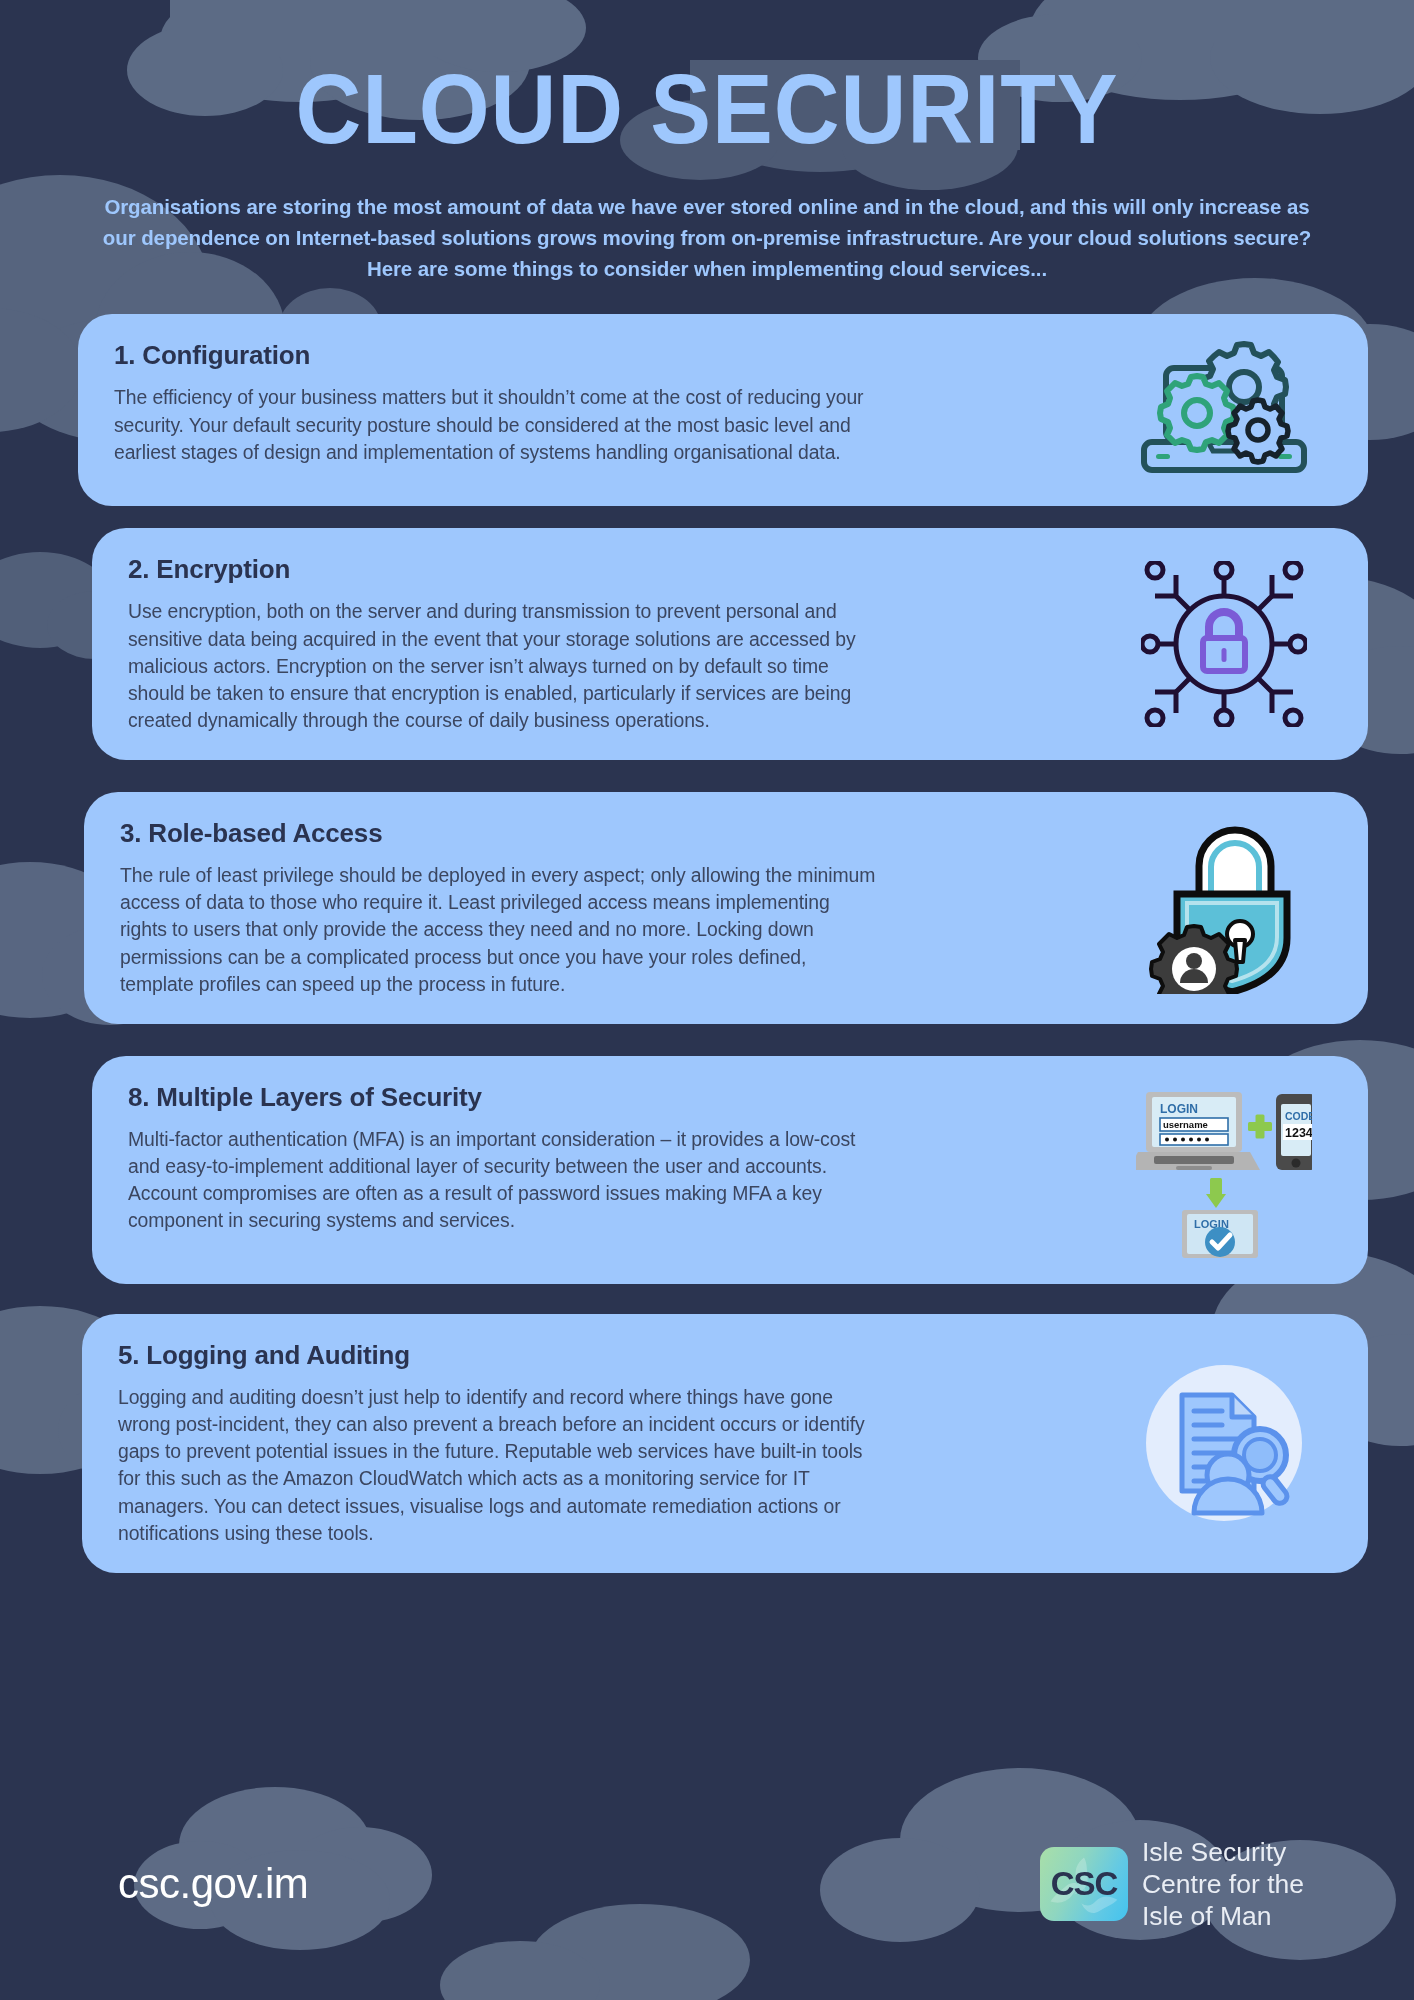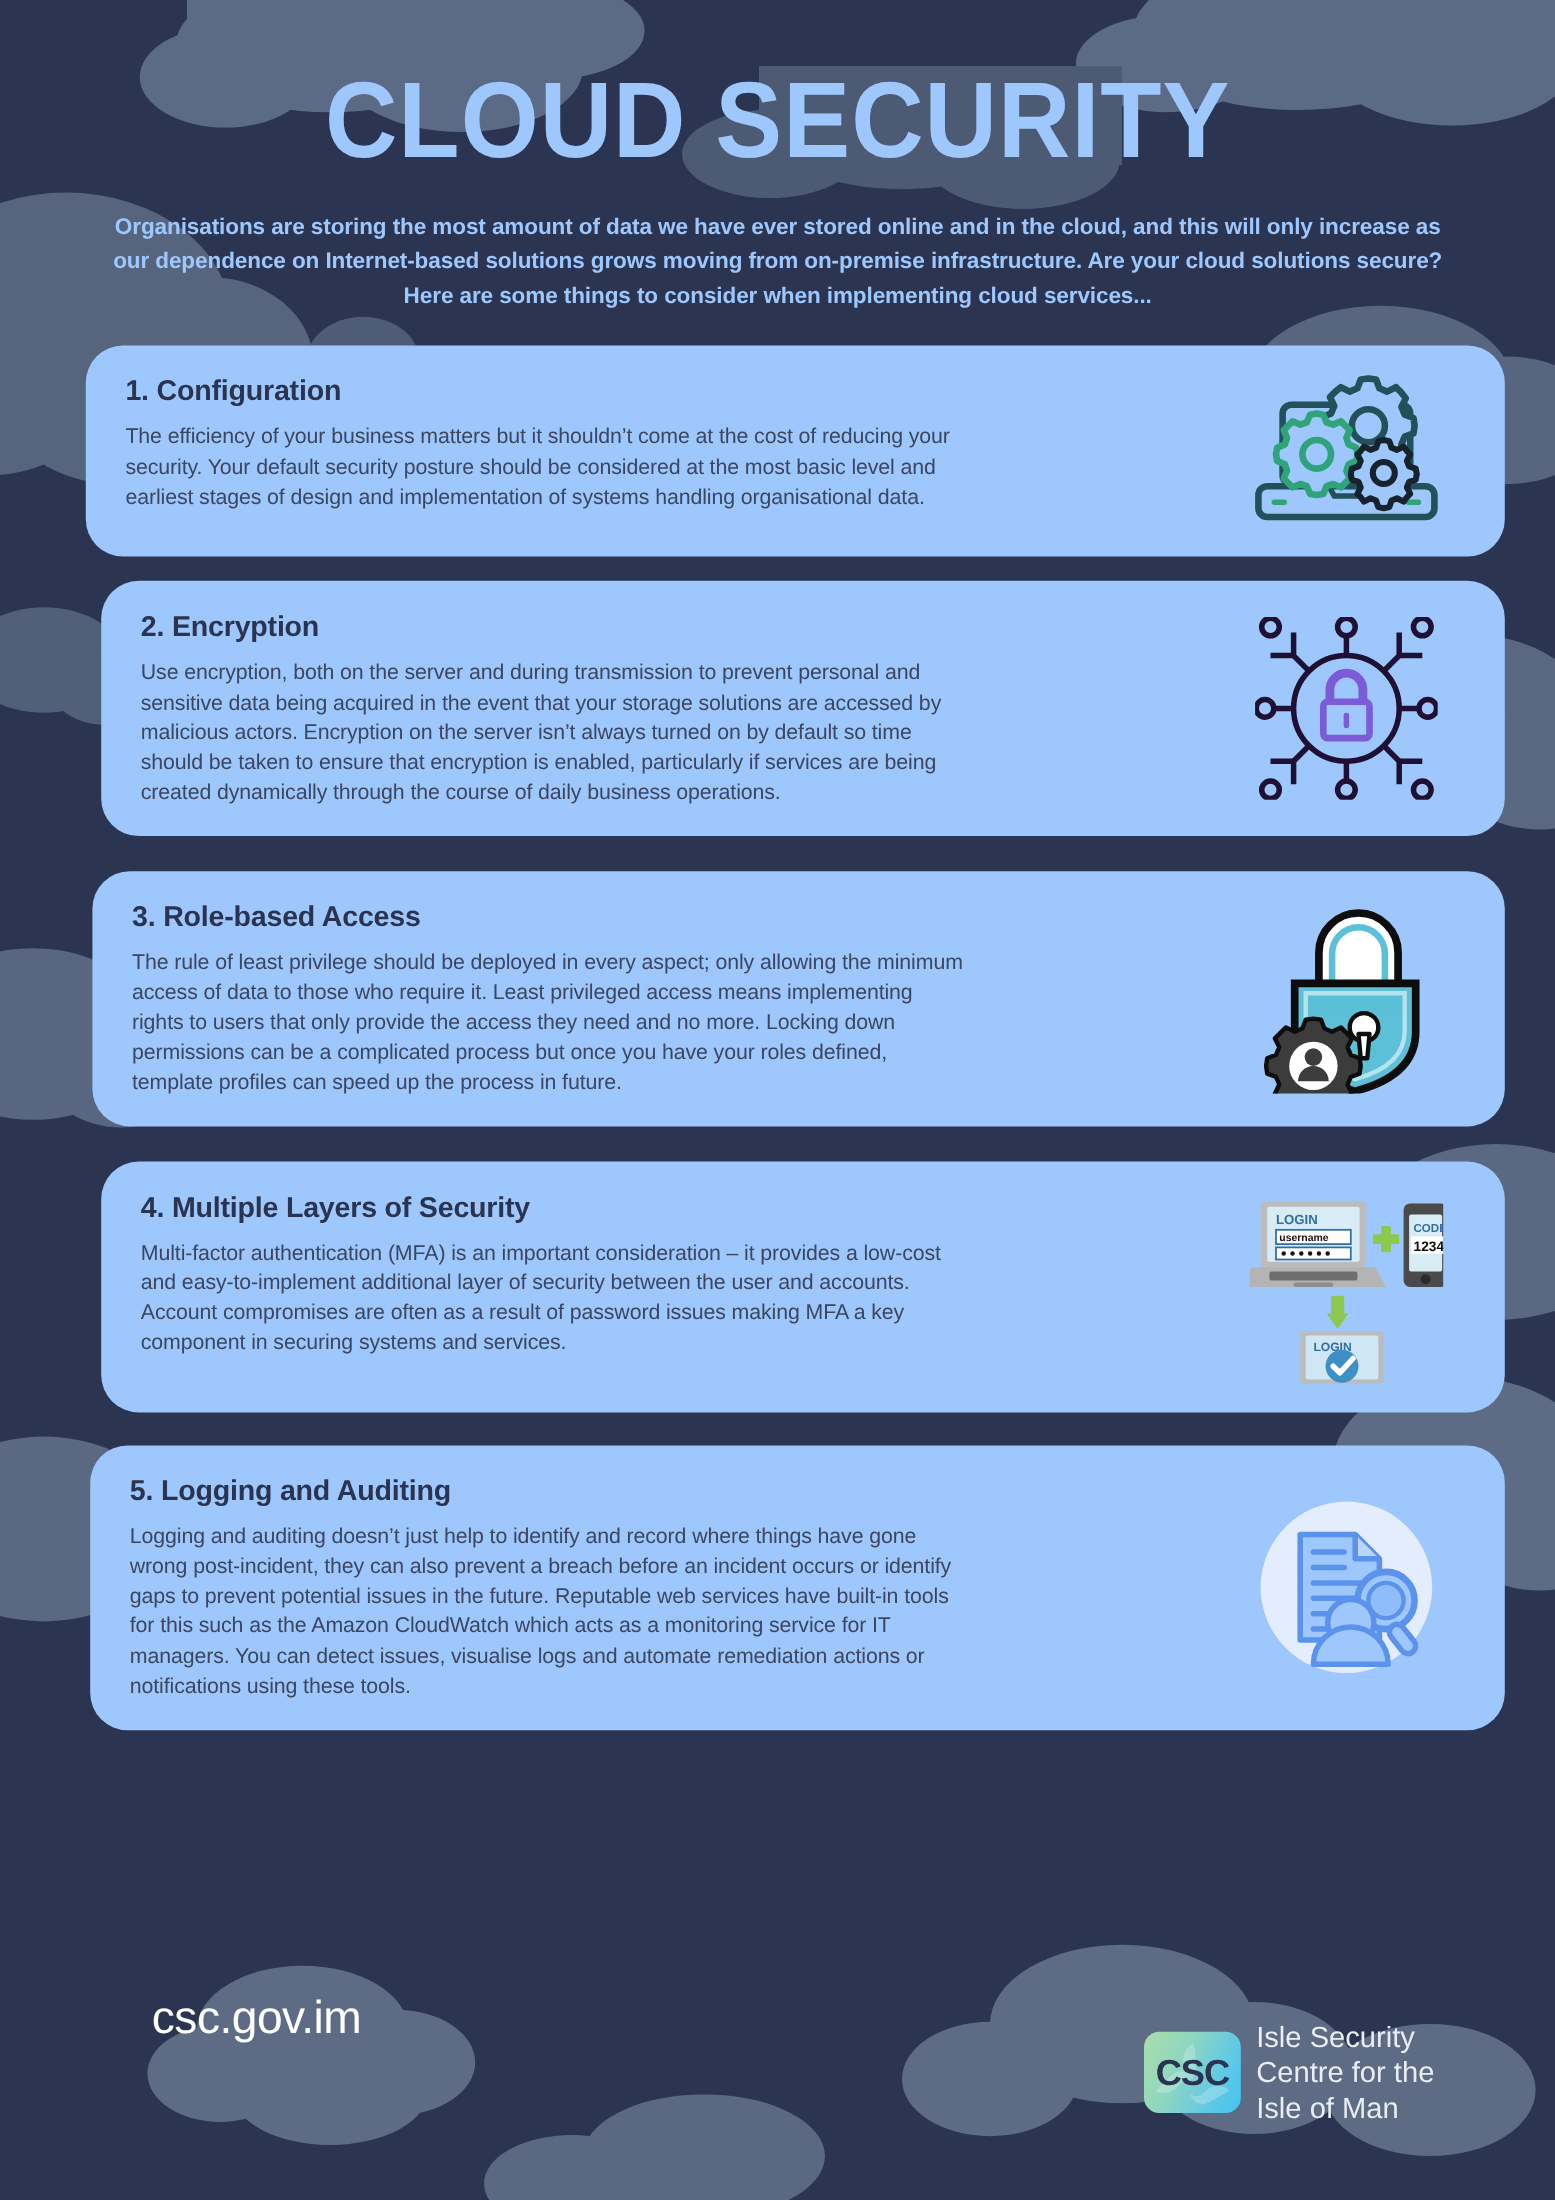--- a/index.html
+++ b/index.html
@@ -77,23 +77,23 @@
   .c3 { margin:32px 46px 0 84px; }
   .c4 { margin:32px 46px 0 92px; }
   .c5 { margin:30px 46px 0 82px; }
 
   
   .footer {
     position:absolute;
     left:0; right:0; bottom:0;
     height:190px;
     display:flex;
+    align-items:center;
     justify-content:space-between;
     padding:0 110px 42px 118px;
-    margin-left:20px;
   }
   .site-url {
     color:#ffffff;
     font-size:42px;
     letter-spacing:-0.5px;
   }
   .logo { display:flex; align-items:center; gap:14px; }
   .logo-mark {
     width:88px; height:74px;
     border-radius:14px;
@@ -334,21 +334,21 @@
             <circle cx="39" cy="43" r="22" fill="#ffffff"></circle>
             <circle cx="39" cy="35" r="8" fill="#3c3c3c"></circle>
             <path d="M25 57a14 14 0 0 1 28 0z" fill="#3c3c3c"></path>
           </g>
         </svg>
       </div>
     </section>
 
     <section class="card c4">
       <div class="card-body-wrap">
-        <h2>4. Multiple Layers of Security</h2>
+        <h2>8. Multiple Layers of Security</h2>
         <p>Multi-factor authentication (MFA) is an important consideration – it provides a low-cost and easy-to-implement additional layer of security between the user and accounts. Account compromises are often as a result of password issues making MFA a key component in securing systems and services.</p>
       </div>
       <div class="card-icon">
         <svg width="176" height="176" viewBox="0 0 176 176" fill="none">
 
           <rect x="10" y="10" width="96" height="60" rx="4" fill="#bcbcbc"></rect>
           <rect x="16" y="15" width="84" height="50" rx="2" fill="#d8ecf6"></rect>
           <text x="24" y="31" font-family="'Liberation Sans',sans-serif" font-size="12" font-weight="bold" fill="#2f6ea8">LOGIN</text>
           <rect x="24" y="36" width="68" height="13" fill="#ffffff" stroke="#2f6ea8" stroke-width="1.6"></rect>
           <text x="27" y="46" font-family="'Liberation Sans',sans-serif" font-size="9.5" font-weight="bold" fill="#111">username</text>

